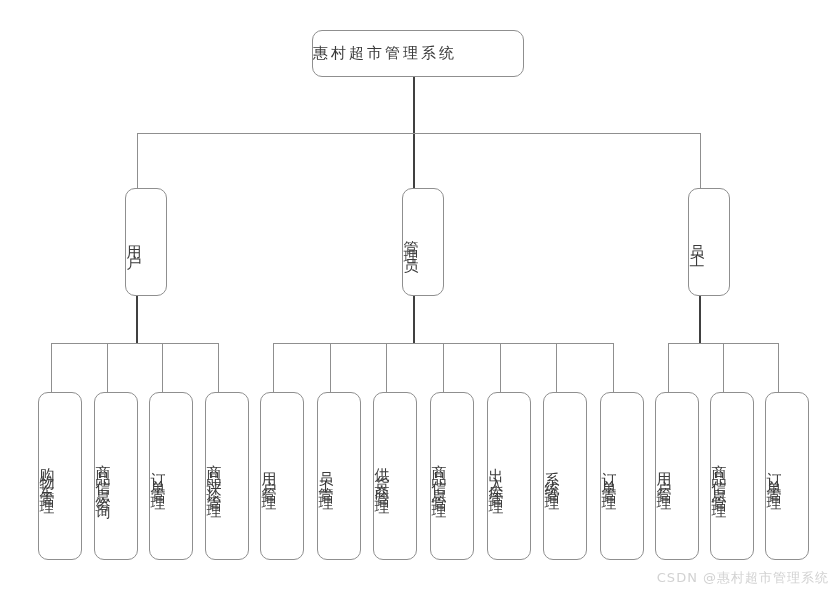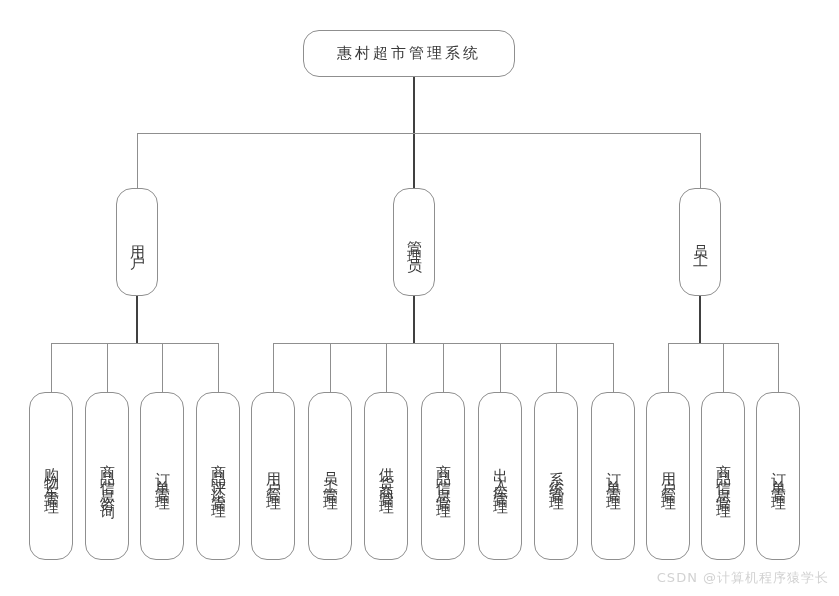--- a/index.html
+++ b/index.html
@@ -18,25 +18,25 @@
     height: 596px;
     background: var(--bg);
     font-family: "DejaVu Sans", "Liberation Sans", sans-serif;
     color: var(--text);
     overflow: hidden;
   }
   .node {
     position: absolute;
     background: var(--bg);
     border: 1px solid var(--box-border);
-    border-radius: 16px;
+    border-radius: 10px;
     display: flex;
     align-items: center;
-    justify-content: center;
     text-align: center;
+    margin-left: 9px;
   }
   .root-node {
     left: 303px; top: 30px;
     width: 212px; height: 47px;
     font-size: 15px;
     letter-spacing: 3px;
   }
   .lvl2 {
     top: 188px;
     width: 42px; height: 108px;
@@ -157,15 +157,15 @@
   <div class="node lvl3" style="left:646px;">
     <span class="vlabel">用户管理</span>
   </div>
   <div class="node lvl3" style="left:701px;">
     <span class="vlabel">商品信息管理</span>
   </div>
   <div class="node lvl3" style="left:756px;">
     <span class="vlabel">订单管理</span>
   </div>
 
-  <div class="watermark">CSDN @计算机程序猿学长</div>
+  <div class="watermark">CSDN @惠村超市管理系统</div>
 
 </div>
 
 </body></html>

